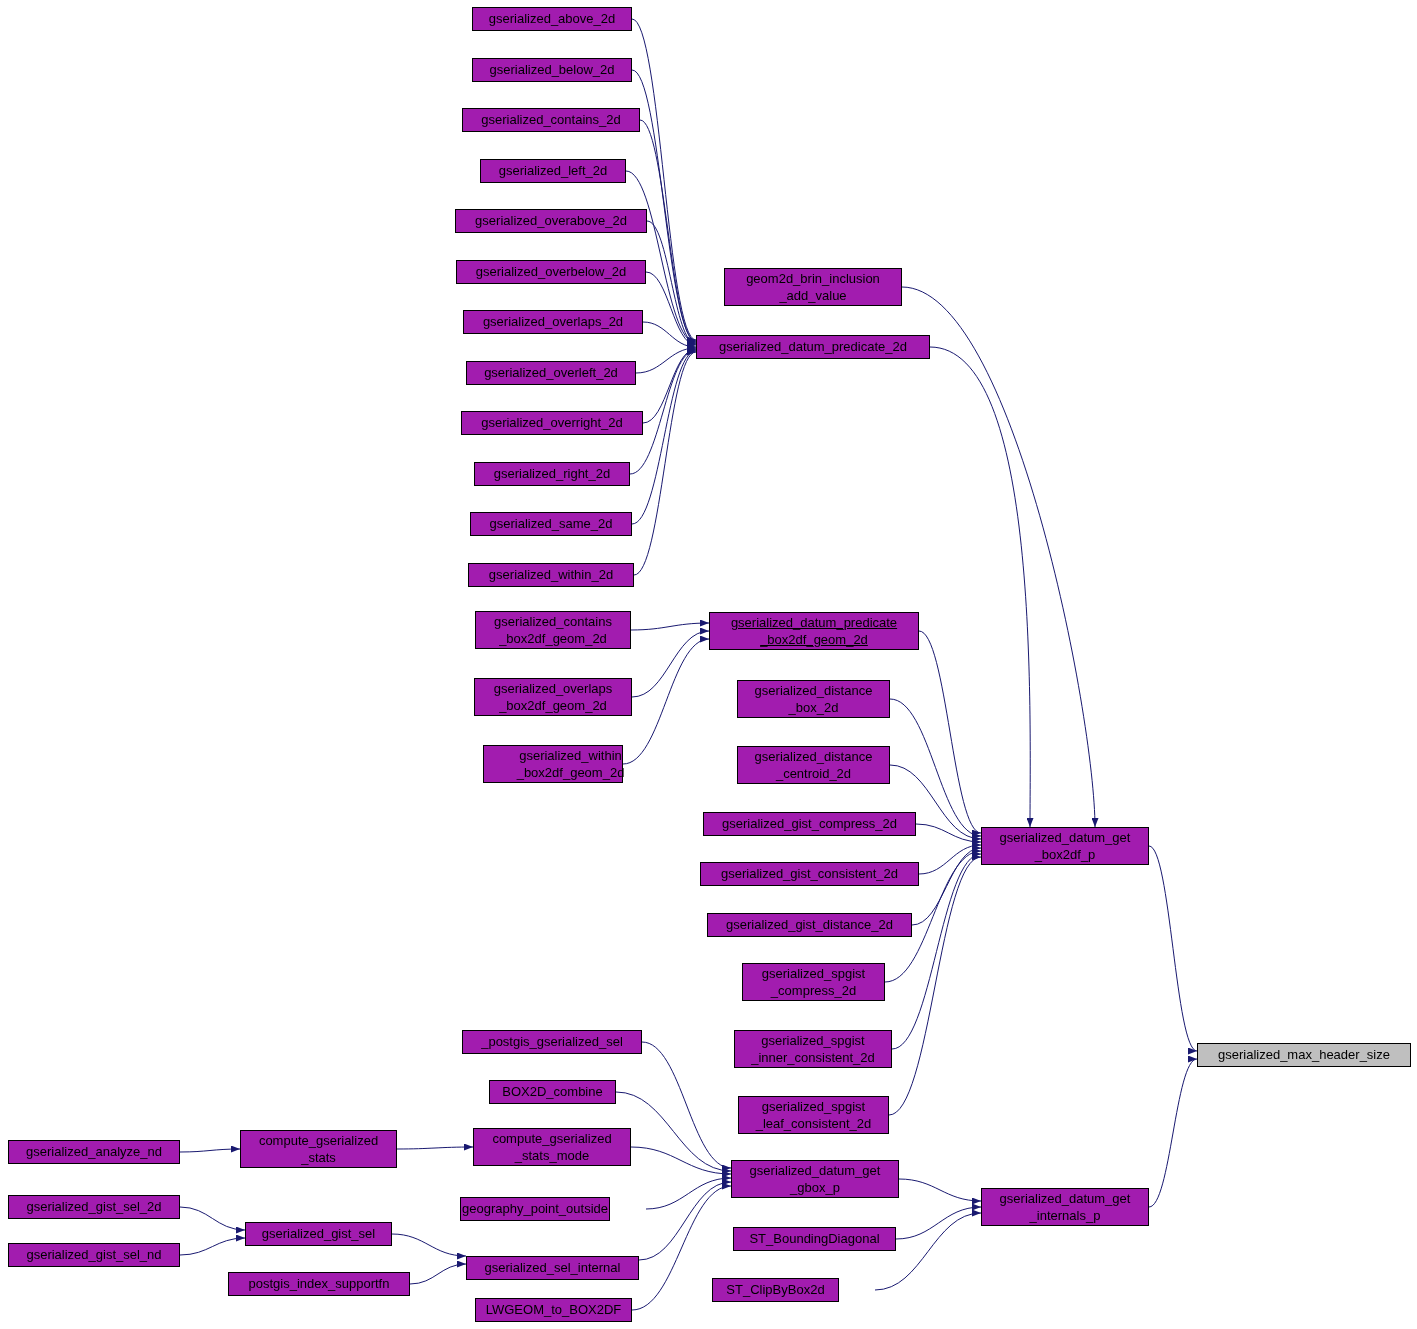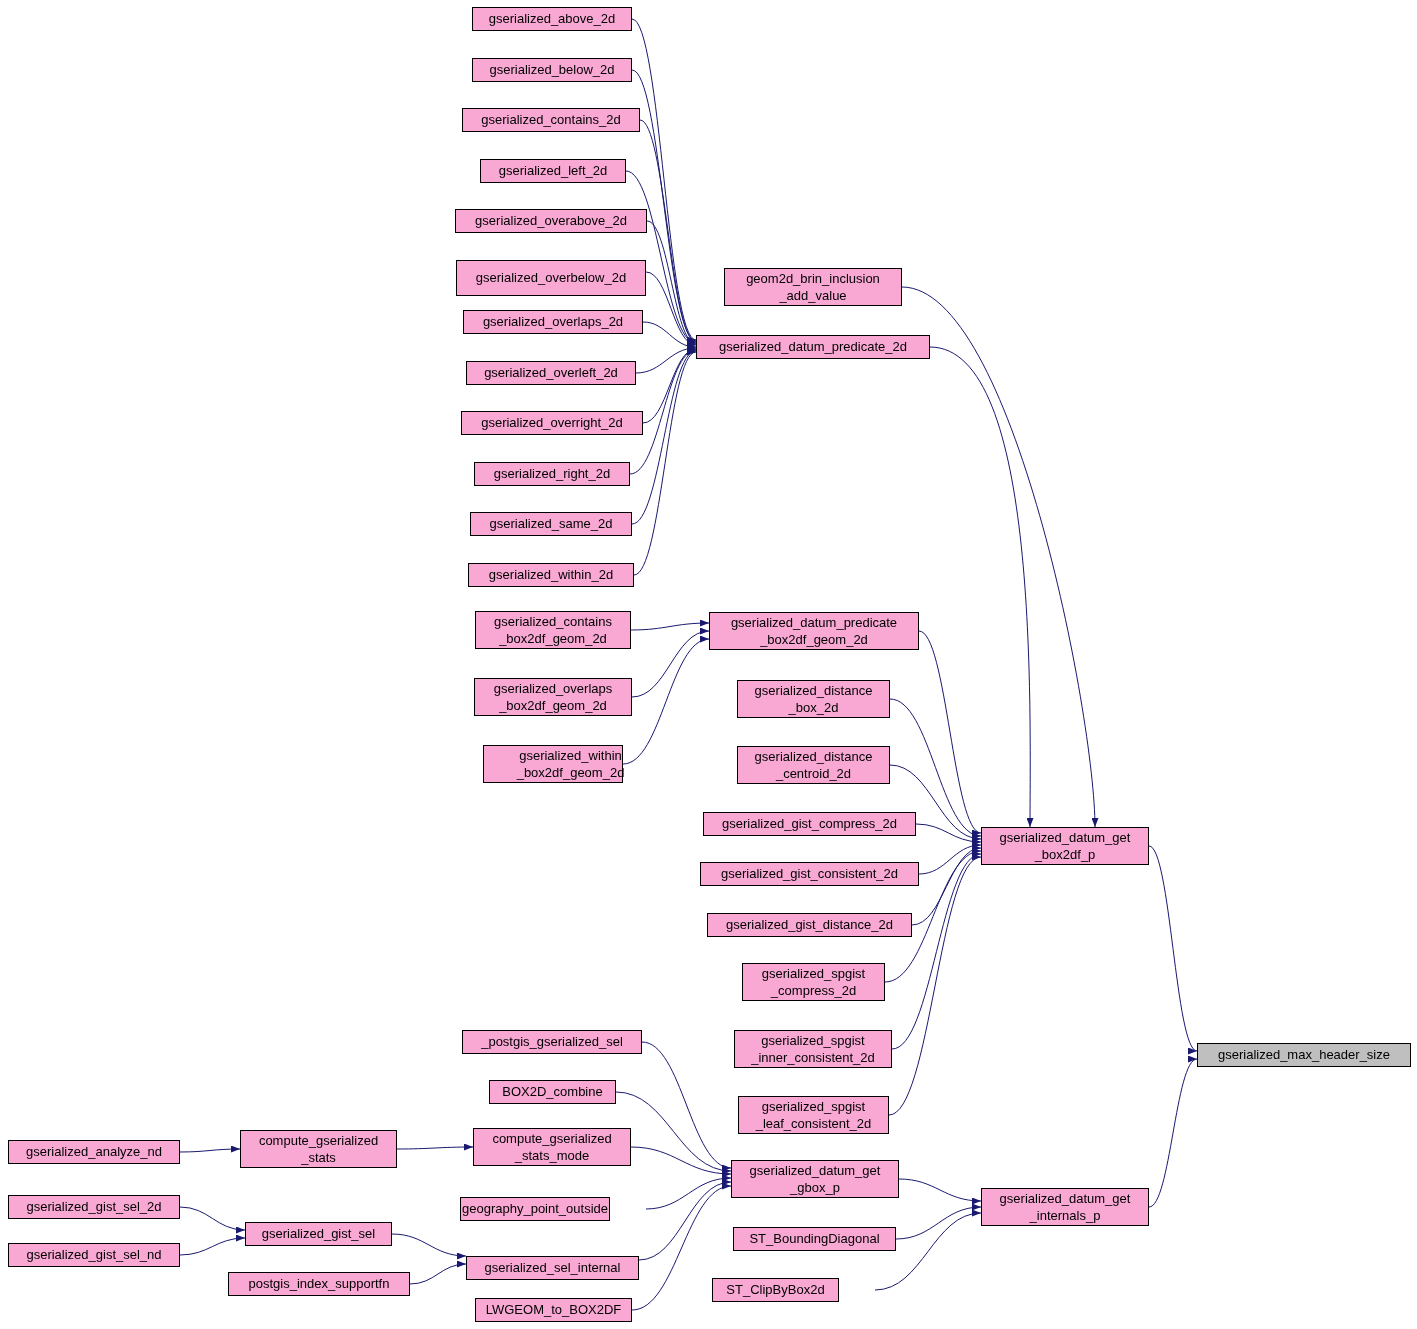--- a/index.html
+++ b/index.html
@@ -24,21 +24,21 @@
   #node-layer {
     position: absolute;
     left: 0; top: 0;
     width: 100%;
     height: 100%;
   }
   .node {
     position: absolute;
     box-sizing: border-box;
     border: 1px solid #000000;
-    background: #f9a8d4;
+    background: #a21caf;
     color: #000000;
     display: flex;
     flex-direction: column;
     align-items: center;
     justify-content: center;
     font-size: 13px;
     line-height: 1.32;
     white-space: nowrap;
     cursor: pointer;
   }
@@ -112,21 +112,21 @@
       </div>
       <div class="node" style="left: 462px; top: 108px; width: 178px; height: 24px;">
         <span>gserialized_contains_2d</span>
       </div>
       <div class="node" style="left: 480px; top: 159px; width: 146px; height: 24px;">
         <span>gserialized_left_2d</span>
       </div>
       <div class="node" style="left: 455px; top: 209px; width: 192px; height: 24px;">
         <span>gserialized_overabove_2d</span>
       </div>
-      <div class="node" style="left: 456px; top: 260px; width: 190px; height: 36px;">
+      <div class="node" style="left: 456px; top: 260px; width: 190px; height: 24px;">
         <span>gserialized_overbelow_2d</span>
       </div>
       <div class="node" style="left: 463px; top: 310px; width: 180px; height: 24px;">
         <span>gserialized_overlaps_2d</span>
       </div>
       <div class="node" style="left: 466px; top: 361px; width: 170px; height: 24px;">
         <span>gserialized_overleft_2d</span>
       </div>
       <div class="node" style="left: 461px; top: 411px; width: 182px; height: 24px;">
         <span>gserialized_overright_2d</span>
@@ -152,21 +152,21 @@
         <span>_box2df_geom_2d</span>
       </div>
       <div class="node" style="left: 474px; top: 678px; width: 158px; height: 38px;">
         <span>gserialized_overlaps</span>
         <span>_box2df_geom_2d</span>
       </div>
       <div class="node" style="left: 483px; top: 745px; width: 140px; height: 38px; padding-left: 35px;">
         <span>gserialized_within</span>
         <span>_box2df_geom_2d</span>
       </div>
-      <div class="node" style="left: 709px; top: 612px; width: 210px; height: 38px;">
+      <div class="node" style="left: 709px; top: 612px; width: 210px; height: 38px; text-decoration: underline;">
         <span>gserialized_datum_predicate</span>
         <span>_box2df_geom_2d</span>
       </div>
       <div class="node" style="left: 737px; top: 680px; width: 153px; height: 38px;">
         <span>gserialized_distance</span>
         <span>_box_2d</span>
       </div>
       <div class="node" style="left: 737px; top: 746px; width: 153px; height: 38px;">
         <span>gserialized_distance</span>
         <span>_centroid_2d</span>

